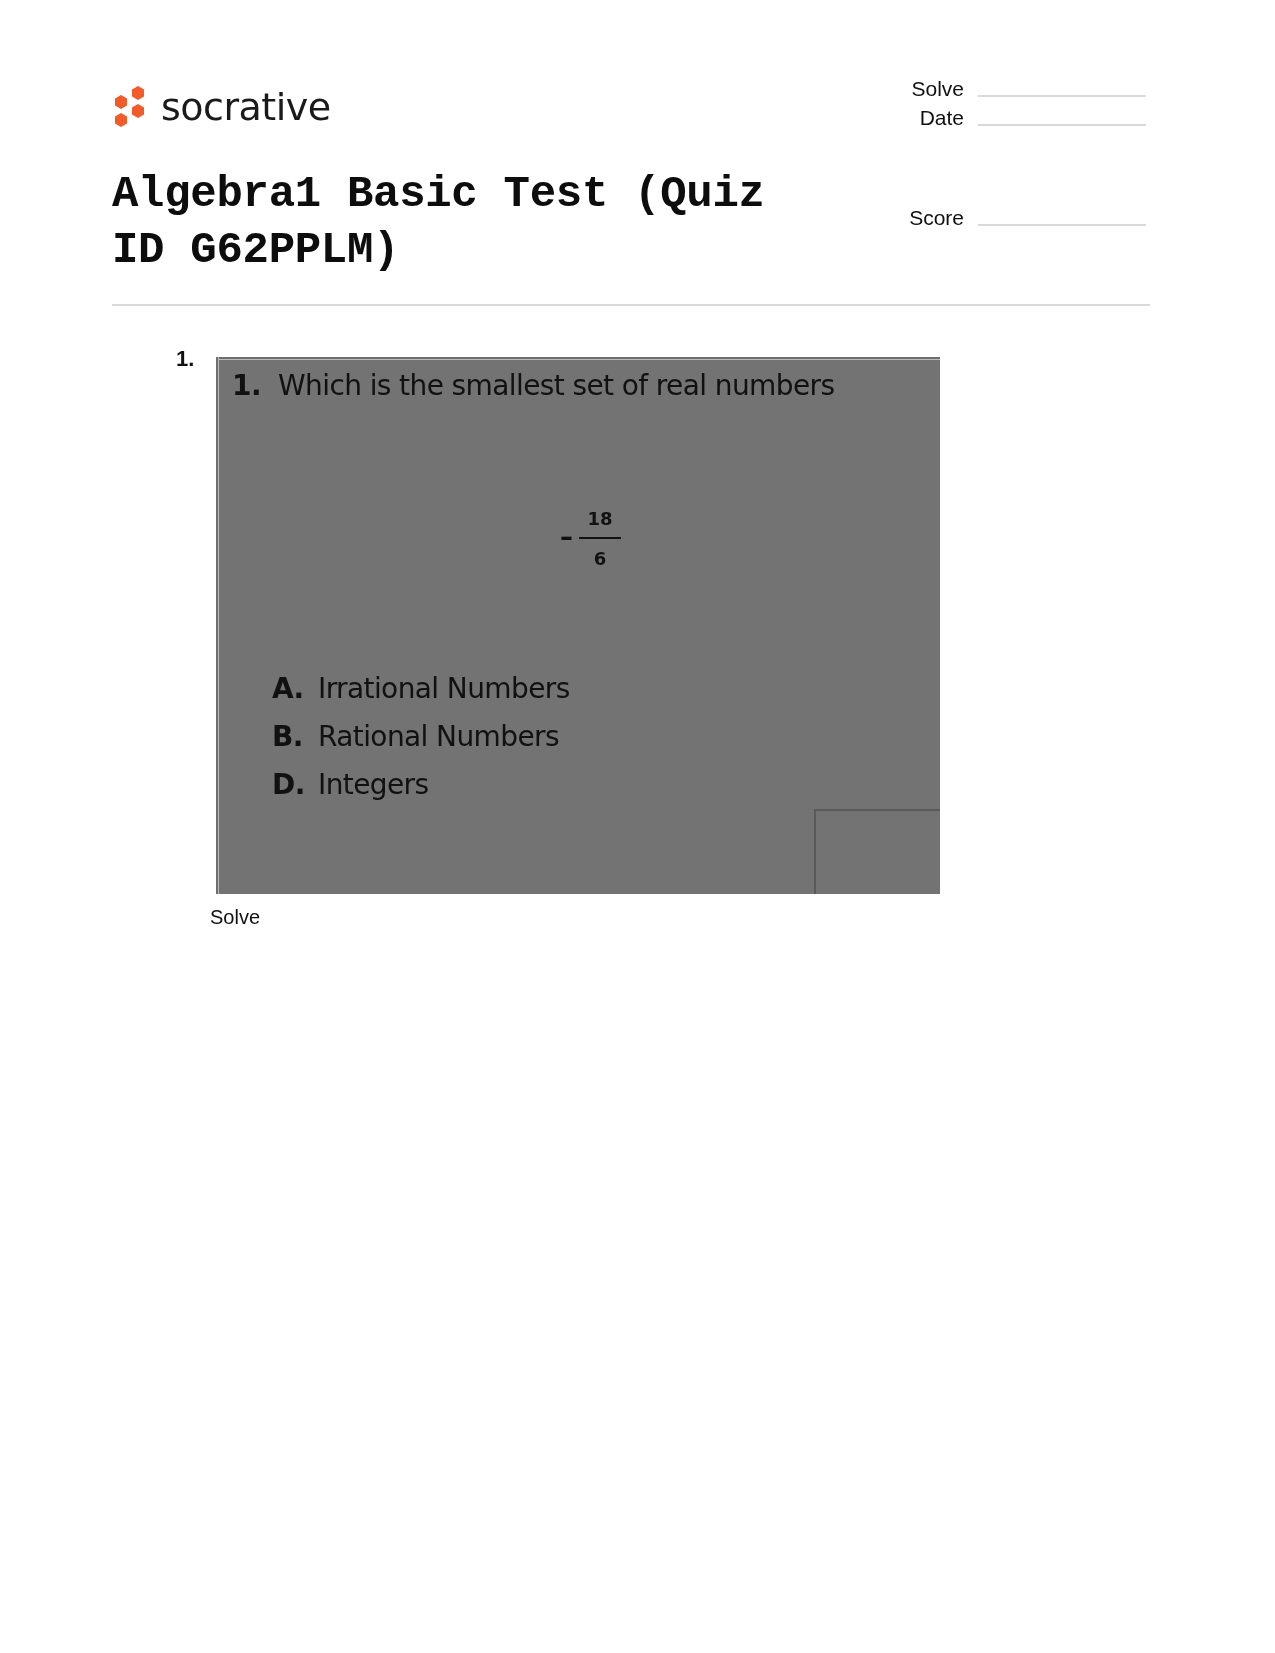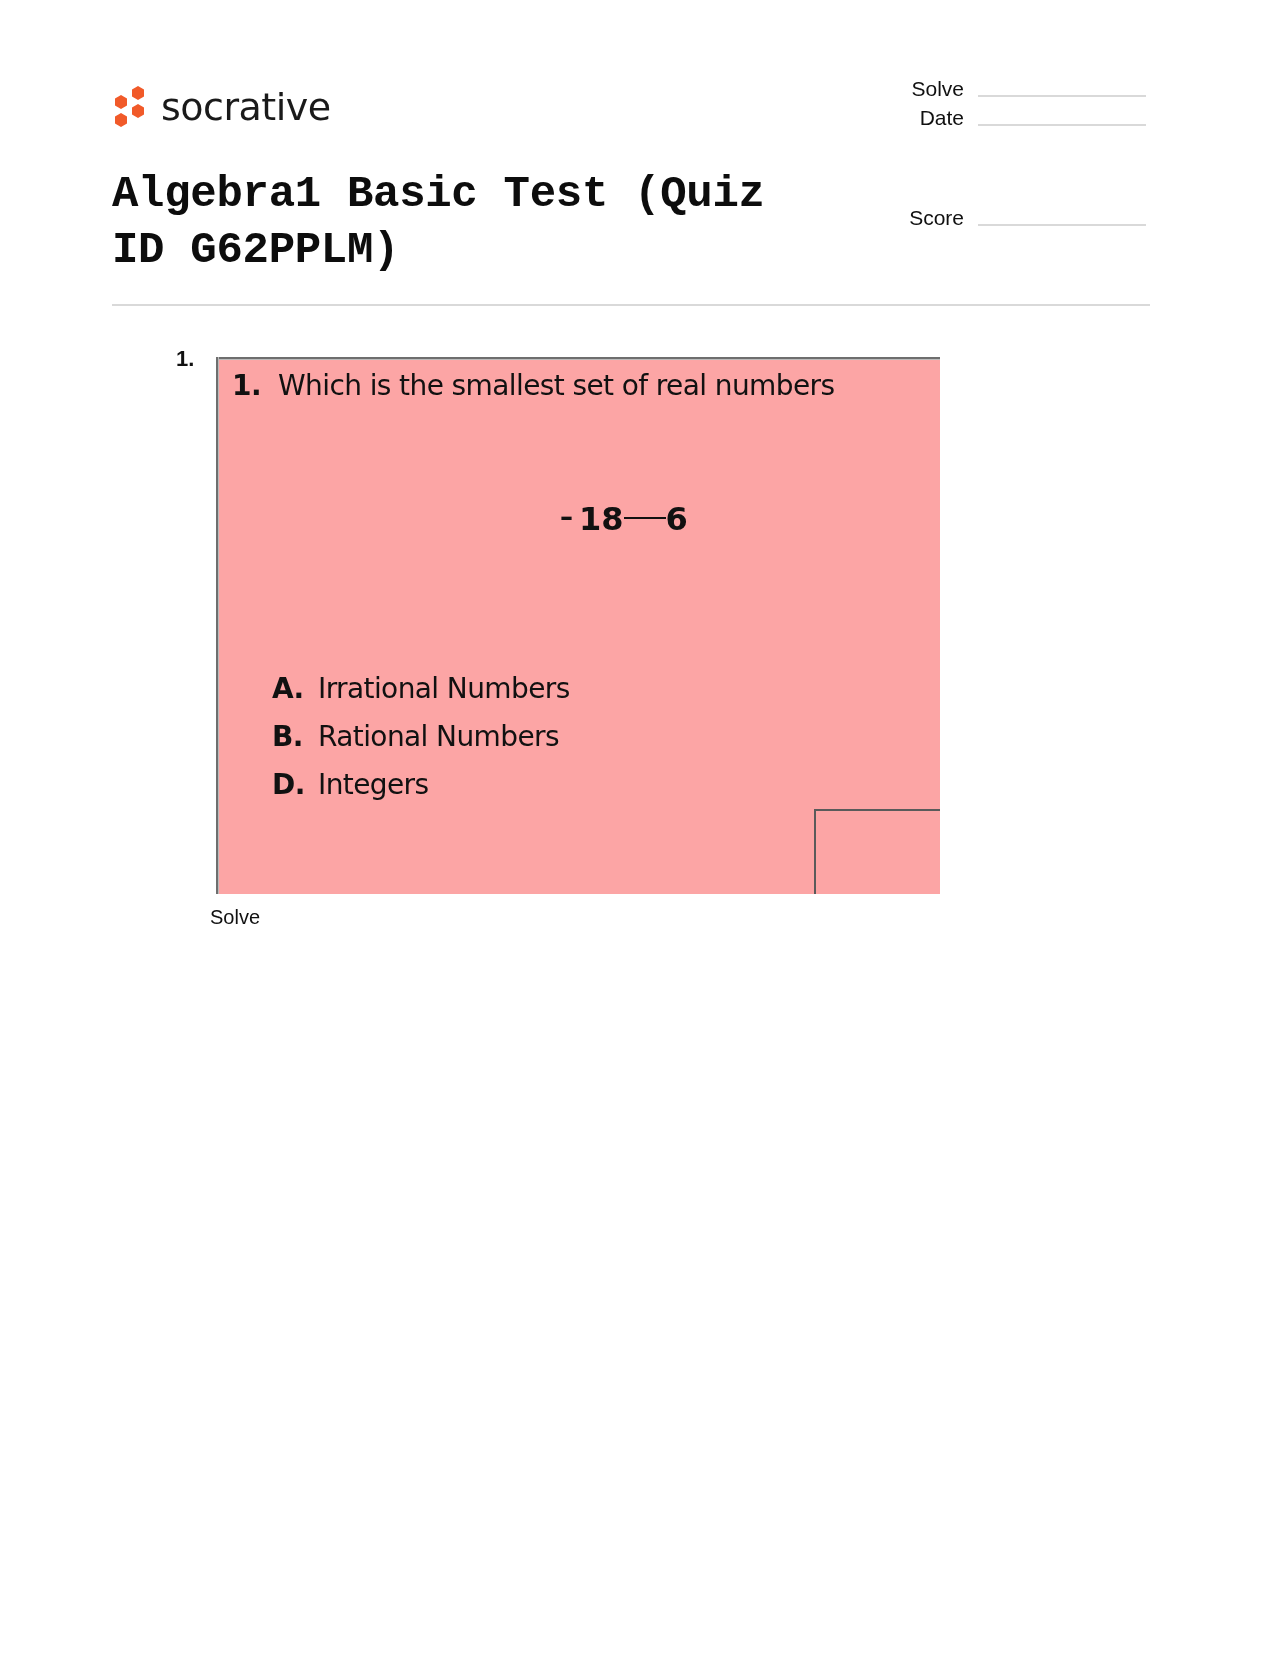--- a/index.html
+++ b/index.html
@@ -13,32 +13,32 @@
     .meta-row { position: absolute; display: flex; align-items: flex-end; }
     .meta-label { width: 98px; text-align: right; font-size: 21px; color: #111; line-height: 1; padding-right: 14px; box-sizing: border-box; }
     .meta-line { width: 168px; border-bottom: 2px solid #d9d9d9; height: 0; margin-bottom: 2px; }
 
     .title { position: absolute; left: 112px; top: 166px; width: 720px; font-family: Liberation Mono, monospace; font-weight: 600; font-size: 44px; line-height: 56px; color: #0d0d0d; letter-spacing: -0.3px; margin: 0; }
 
     .divider { position: absolute; left: 112px; top: 304px; width: 1038px; height: 2px; background: #d9d9d9; }
 
     .q-num { position: absolute; left: 176px; top: 346px; font-size: 22px; font-weight: 700; color: #111; }
 
-    .q-image { position: absolute; left: 216px; top: 357px; width: 724px; height: 537px; overflow: hidden; background: #fca5a5; }
+    .q-image { position: absolute; left: 216px; top: 357px; width: 724px; height: 537px; overflow: hidden; background: #737373; }
     .q-image .frame-top { position: absolute; left: 0; top: 0; width: 100%; height: 2px; background: #6e6e6e; border-bottom: 1px solid #bbb; }
     .q-image .frame-left { position: absolute; left: 0; top: 0; width: 2px; height: 100%; background: #6e6e6e; border-right: 1px solid #bbb; }
     .q-image .box-corner { position: absolute; left: 598px; top: 452px; width: 200px; height: 200px; border-top: 2px solid #5a5a5a; border-left: 2px solid #5a5a5a; }
 
     .inner-stem { position: absolute; left: 16px; top: 10px; font-family: "DejaVu Sans", sans-serif; font-size: 28px; line-height: 37px; color: #111; letter-spacing: -0.6px; }
     .inner-stem .n { display: inline-block; width: 46px; font-weight: 700; }
     .inner-stem .l2 { padding-left: 46px; }
 
     .fraction { position: absolute; left: 344px; top: 146px; display: flex; align-items: center; font-family: "DejaVu Sans", sans-serif; font-weight: 700; color: #111; }
     .fraction .minus { font-size: 26px; margin-right: 6px; position: relative; top: -2px; }
-    .fraction .fr { display: flex; align-items: center; font-size: 32px; line-height: 32px; }
+    .fraction .fr { display: flex; flex-direction: column; align-items: center; font-size: 18px; line-height: 32px; }
     .fraction .bar { width: 42px; height: 2px; background: #111; margin: 2px 0 4px; }
 
     .choices { position: absolute; left: 56px; top: 308px; font-family: "DejaVu Sans", sans-serif; font-size: 28px; color: #111; letter-spacing: -0.6px; }
     .choice { height: 48px; line-height: 48px; white-space: nowrap; }
     .choice .lt { display: inline-block; width: 46px; font-weight: 700; }
 
     .solve { position: absolute; left: 210px; top: 906px; font-size: 20px; color: #111; }
   </style>
 </head>
 <body>

